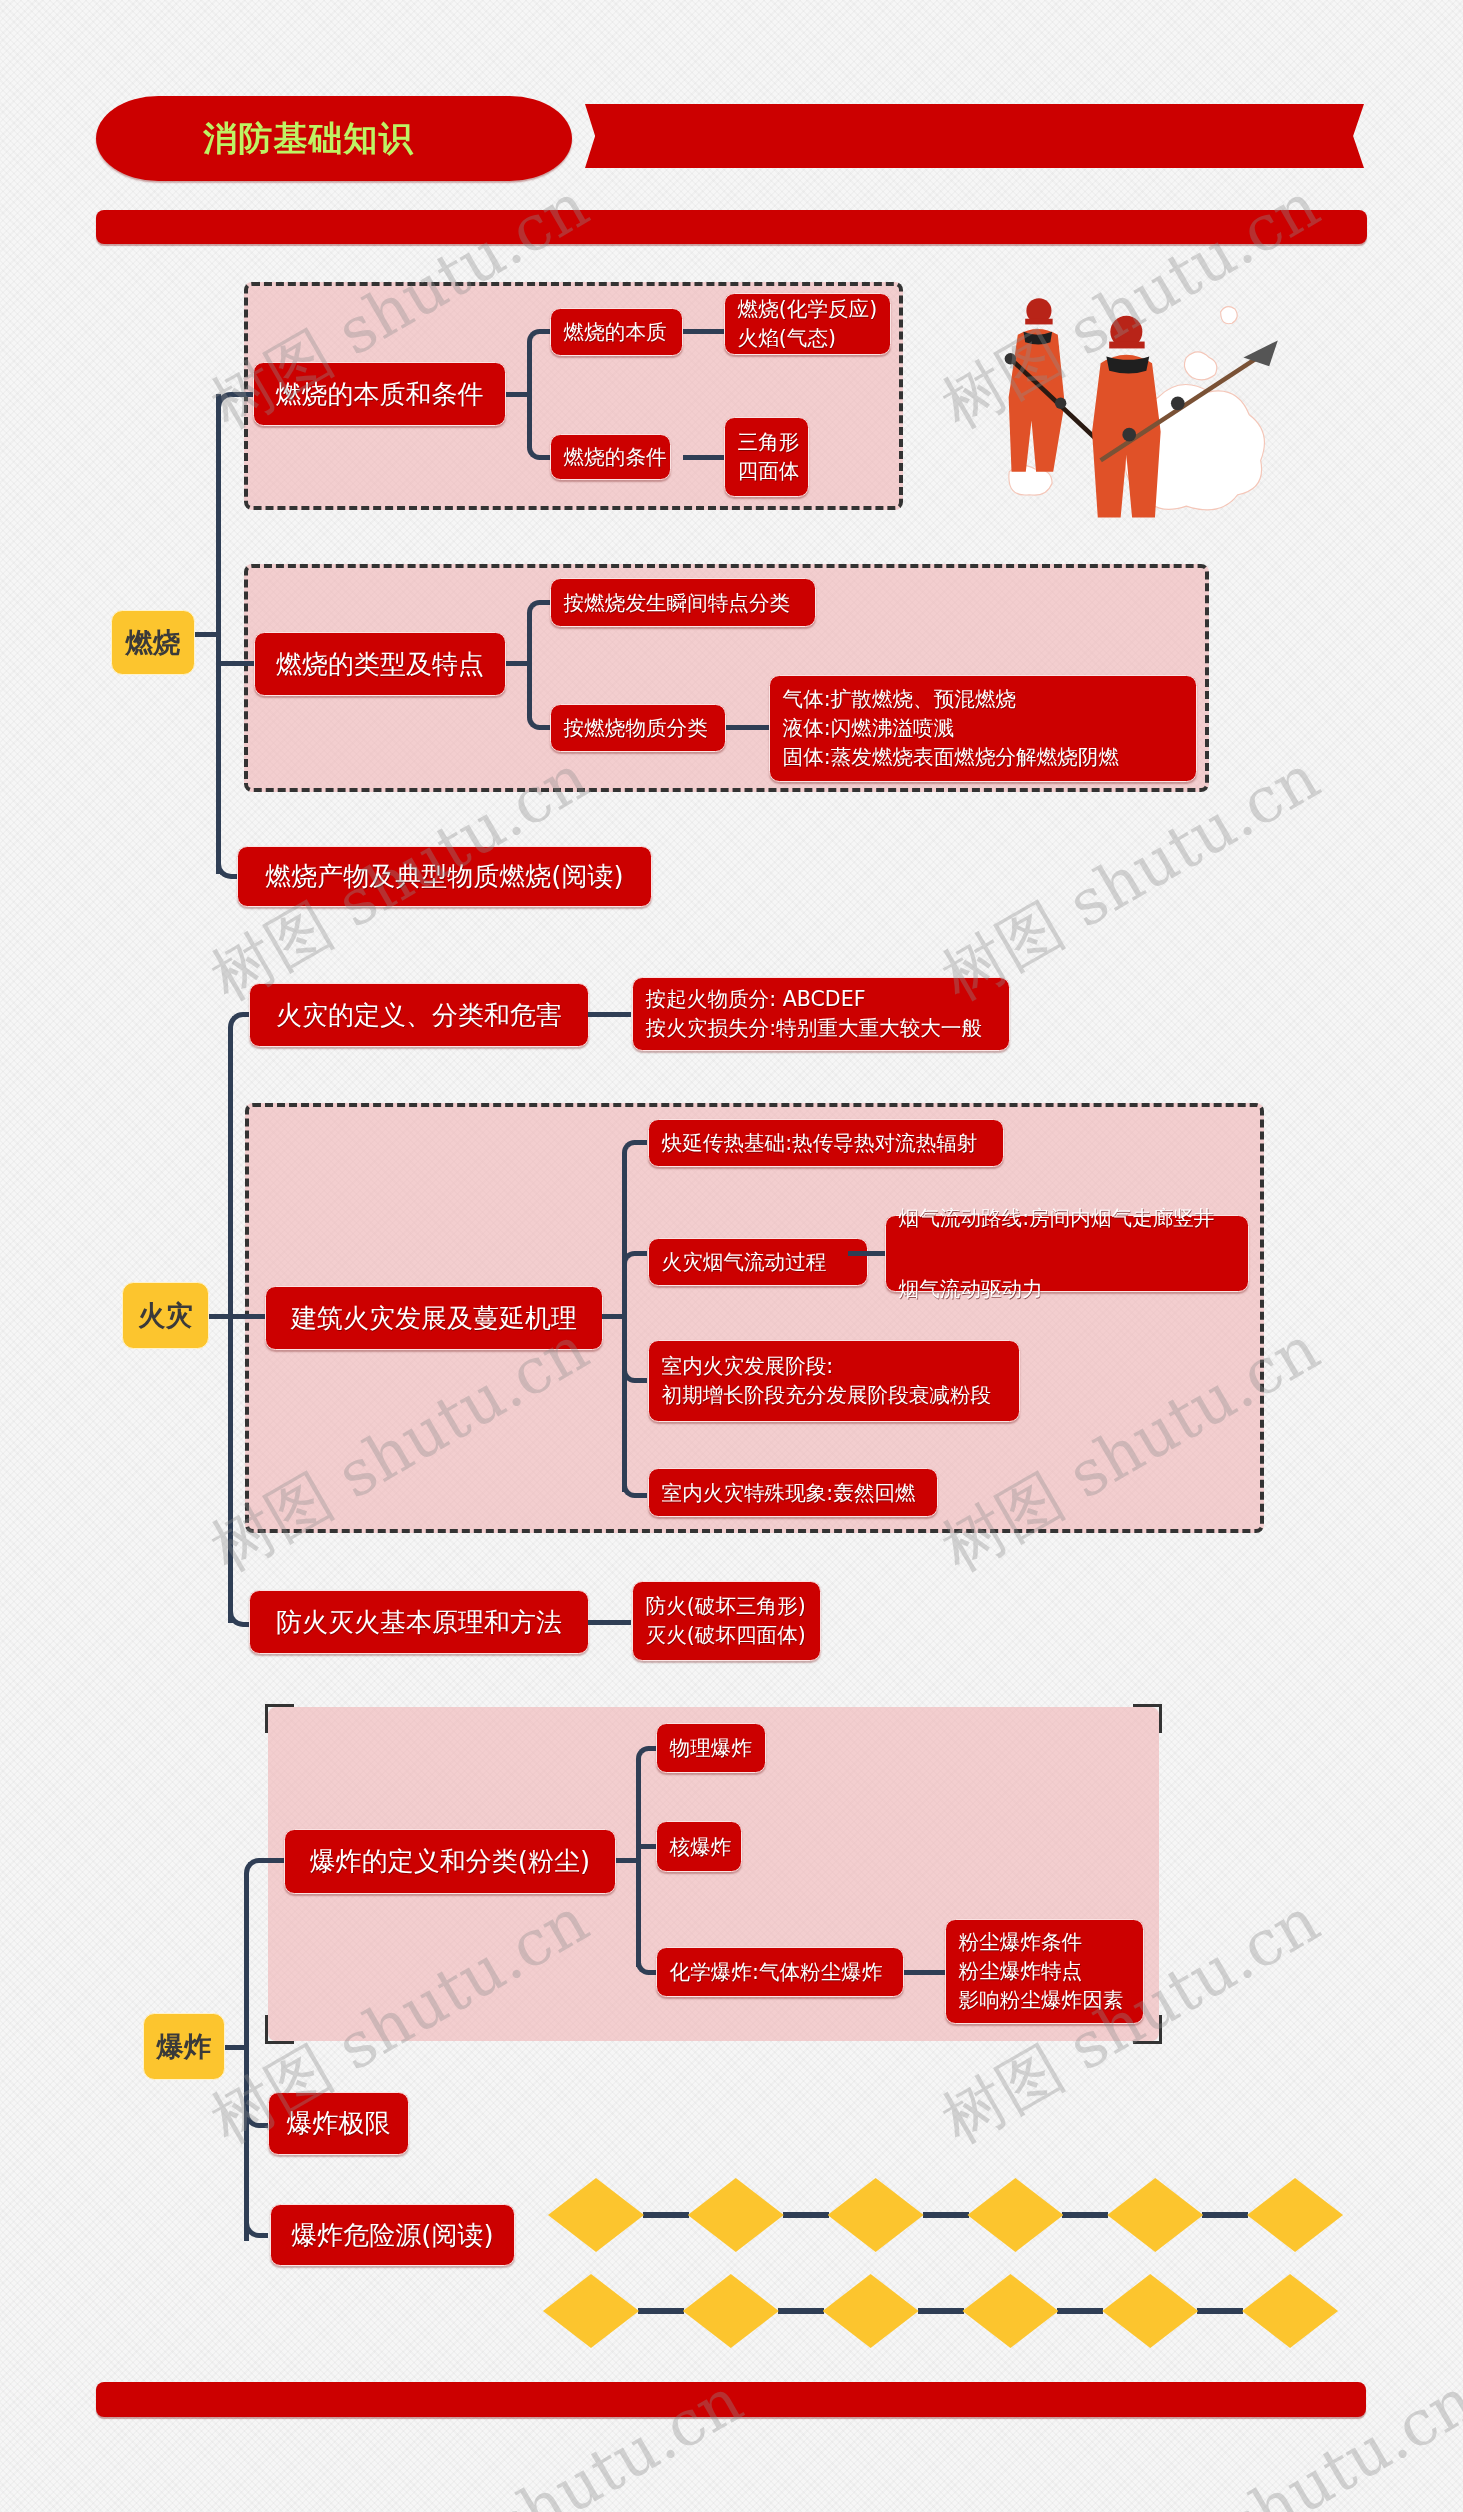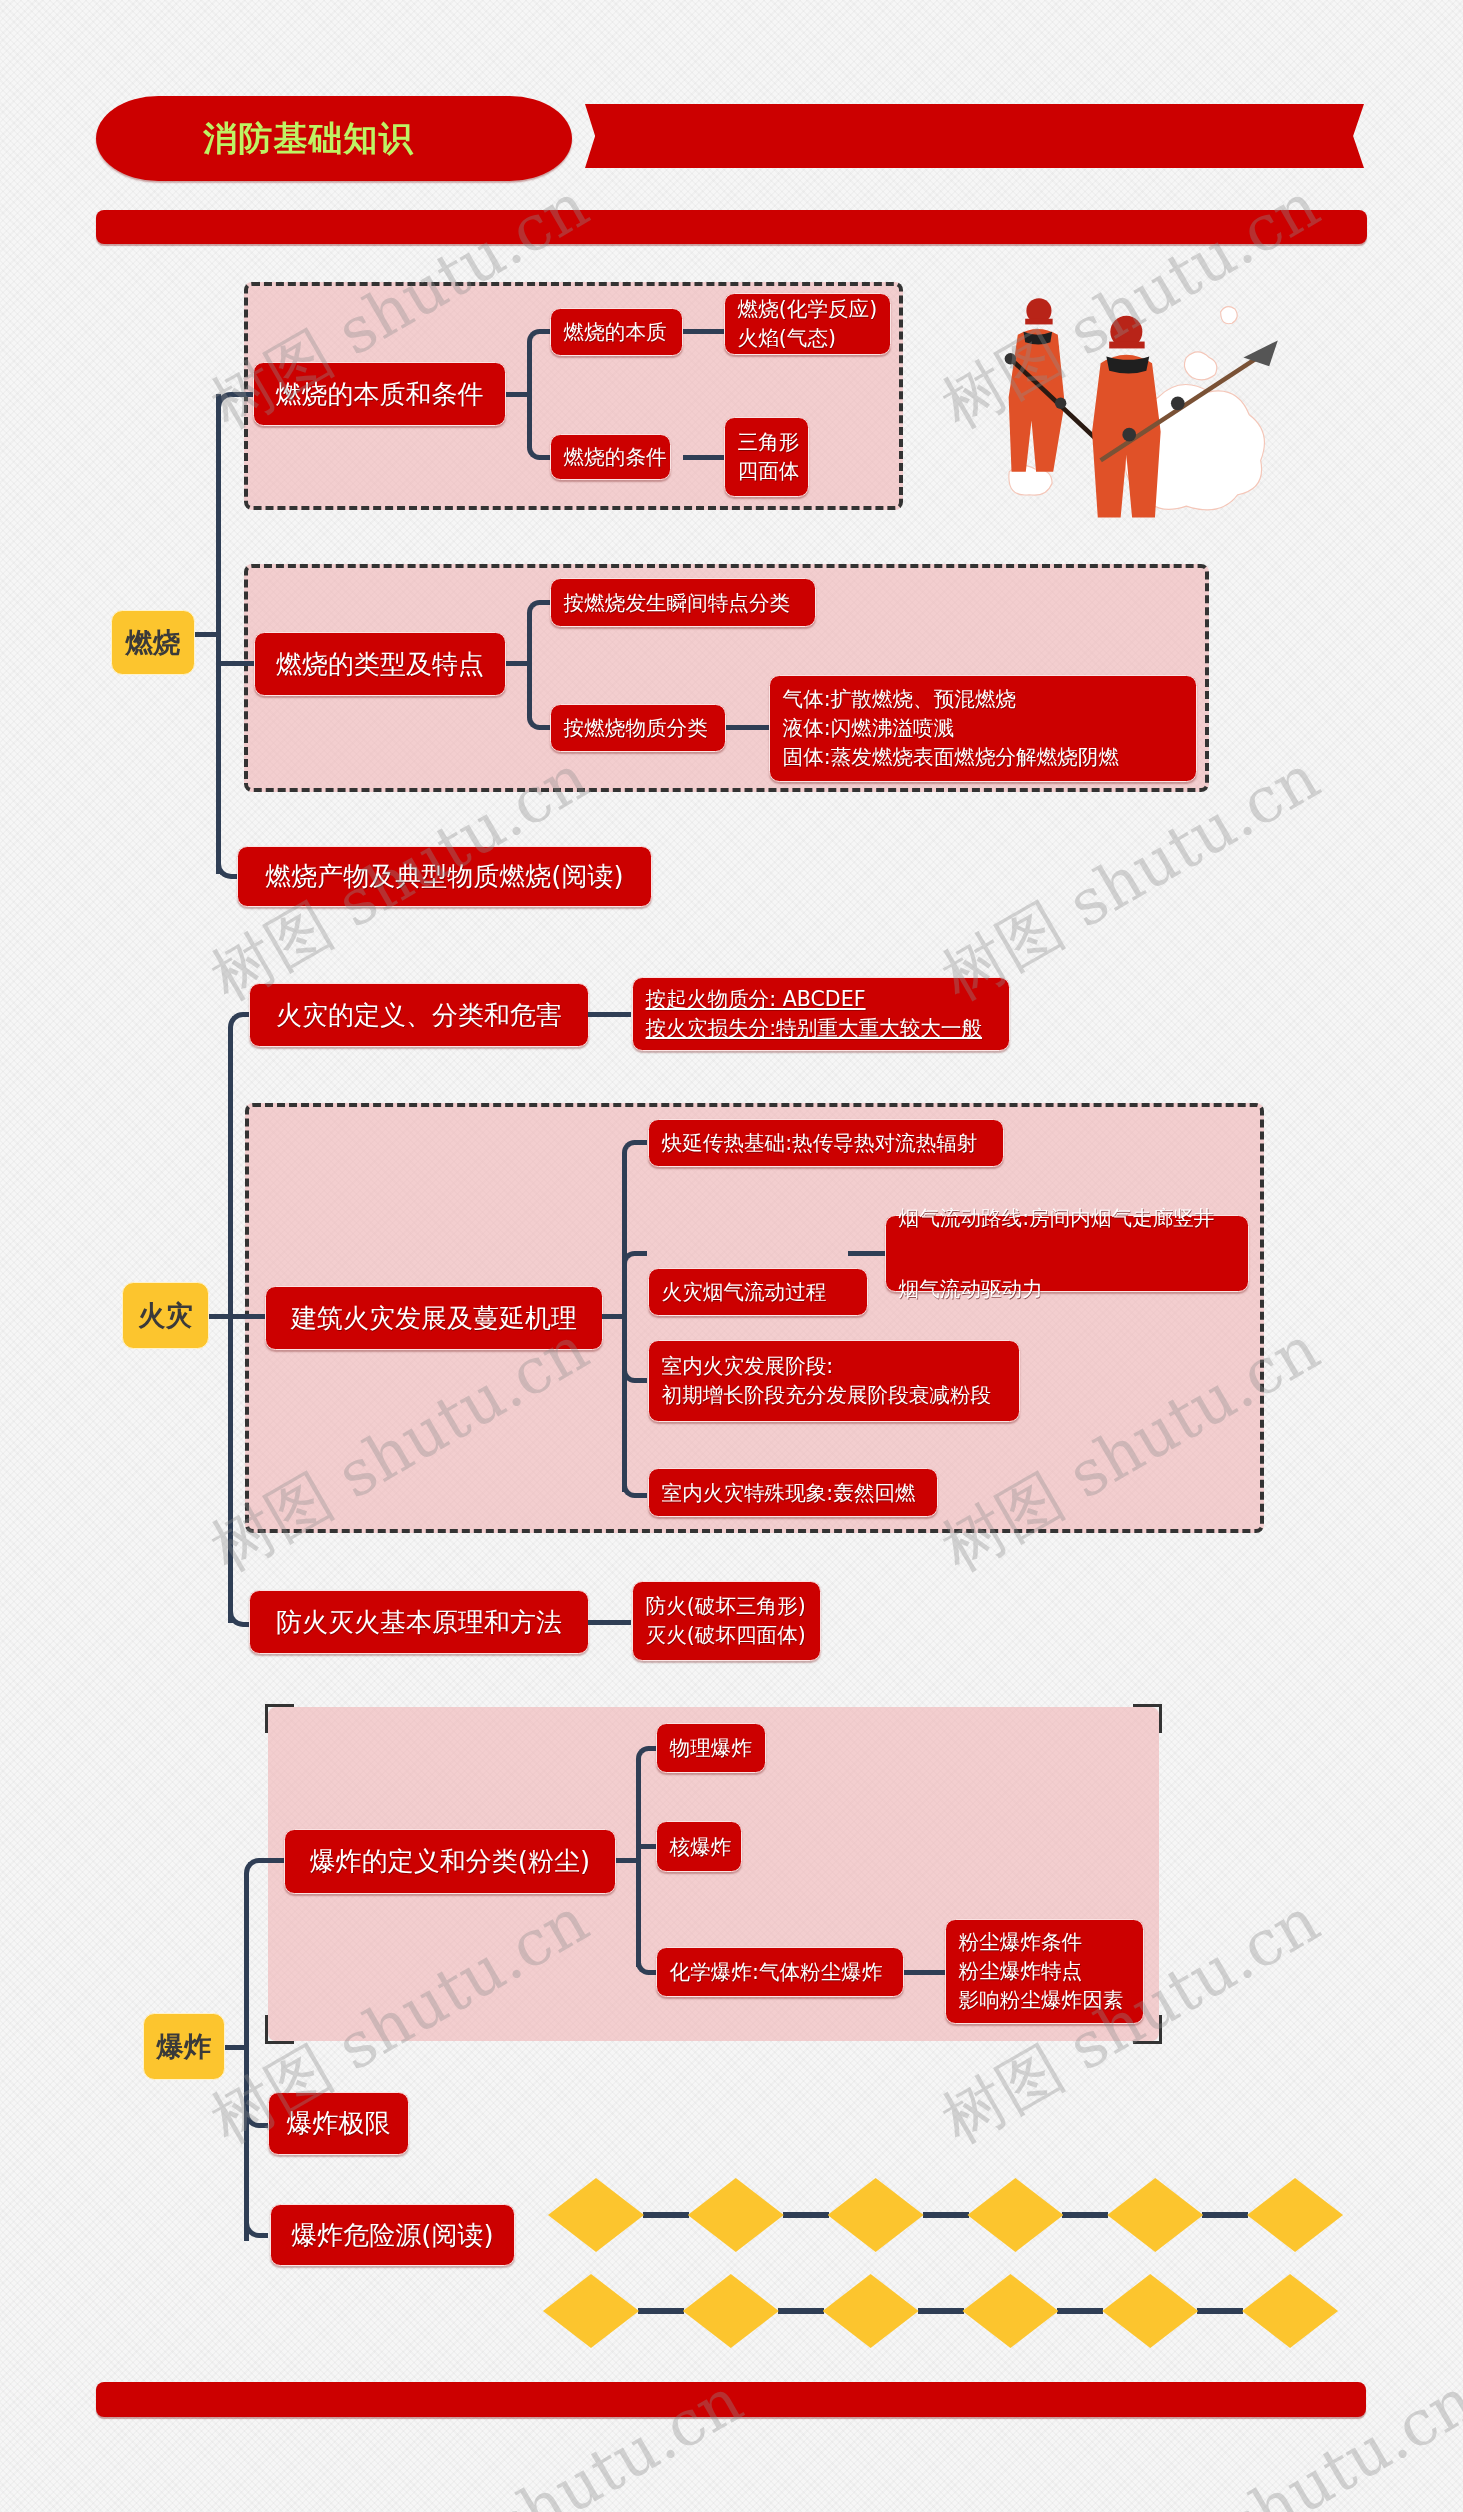--- a/index.html
+++ b/index.html
@@ -192,39 +192,39 @@
 <div class="elbow" style="left:228px;top:1601px;width:21px;height:26px;border-width:0 0 5.1px 5.1px;border-bottom-left-radius:15px;"></div>
 
 <div class="root" style="left:122px;top:1282px;width:87px;height:67px;">
   <span>火灾</span>
 </div>
 
 <div class="node l1" style="left:249px;top:983px;width:340px;height:64px;">
   <span>火灾的定义、分类和危害</span>
 </div>
 <div class="ln" style="left:588px;top:1012px;width:43px;height:5.1px;"></div>
-<div class="node l3" style="left:632px;top:977px;width:378px;height:74px;text-decoration:underline;">
+<div class="node l3" style="left:632px;top:977px;width:378px;height:74px;">
   <span>按起火物质分: ABCDEF</span>
   <span>按火灾损失分:特别重大重大较大一般</span>
 </div>
 
 <div class="node l1" style="left:265px;top:1286px;width:338px;height:64px;">
   <span>建筑火灾发展及蔓延机理</span>
 </div>
 <div class="ln" style="left:602px;top:1314px;width:23px;height:5.1px;"></div>
 <div class="ln" style="left:622px;top:1155px;width:5.1px;height:337px;"></div>
 <div class="elbow" style="left:622px;top:1140px;width:25px;height:17px;border-width:5.1px 0 0 5.1px;border-top-left-radius:12.6px;"></div>
 <div class="elbow" style="left:622px;top:1251px;width:25px;height:17px;border-width:5.1px 0 0 5.1px;border-top-left-radius:12.6px;"></div>
 <div class="elbow" style="left:622px;top:1360px;width:25px;height:23px;border-width:0 0 5.1px 5.1px;border-bottom-left-radius:12.6px;"></div>
 <div class="elbow" style="left:622px;top:1475px;width:25px;height:23px;border-width:0 0 5.1px 5.1px;border-bottom-left-radius:12.6px;"></div>
 
 <div class="node l2" style="left:648px;top:1119px;width:356px;height:48px;">
   <span>炔延传热基础:热传导热对流热辐射</span>
 </div>
-<div class="node l2" style="left:648px;top:1268px;width:220px;height:48px;">
+<div class="node l2" style="left:648px;top:1238px;width:220px;height:48px;">
   <span>火灾烟气流动过程</span>
 </div>
 <div class="ln" style="left:848px;top:1251px;width:37px;height:5.1px;"></div>
 <div class="node l3" style="left:885px;top:1215px;width:364px;height:77px;gap:42px;">
   <span>烟气流动路线:房间内烟气走廊竖井</span>
   <span>烟气流动驱动力</span>
 </div>
 <div class="node l3" style="left:648px;top:1340px;width:372px;height:82px;">
   <span>室内火灾发展阶段:</span>
   <span>初期增长阶段充分发展阶段衰减粉段</span>

